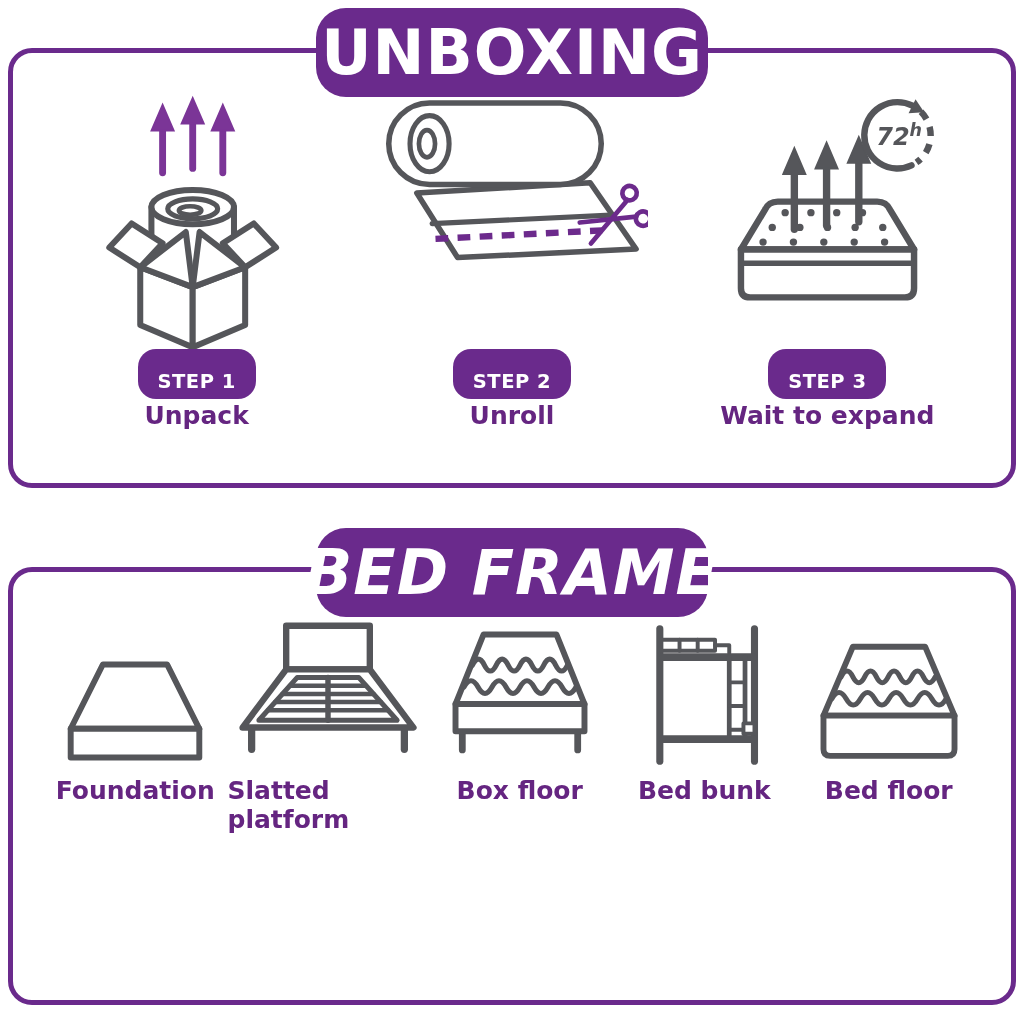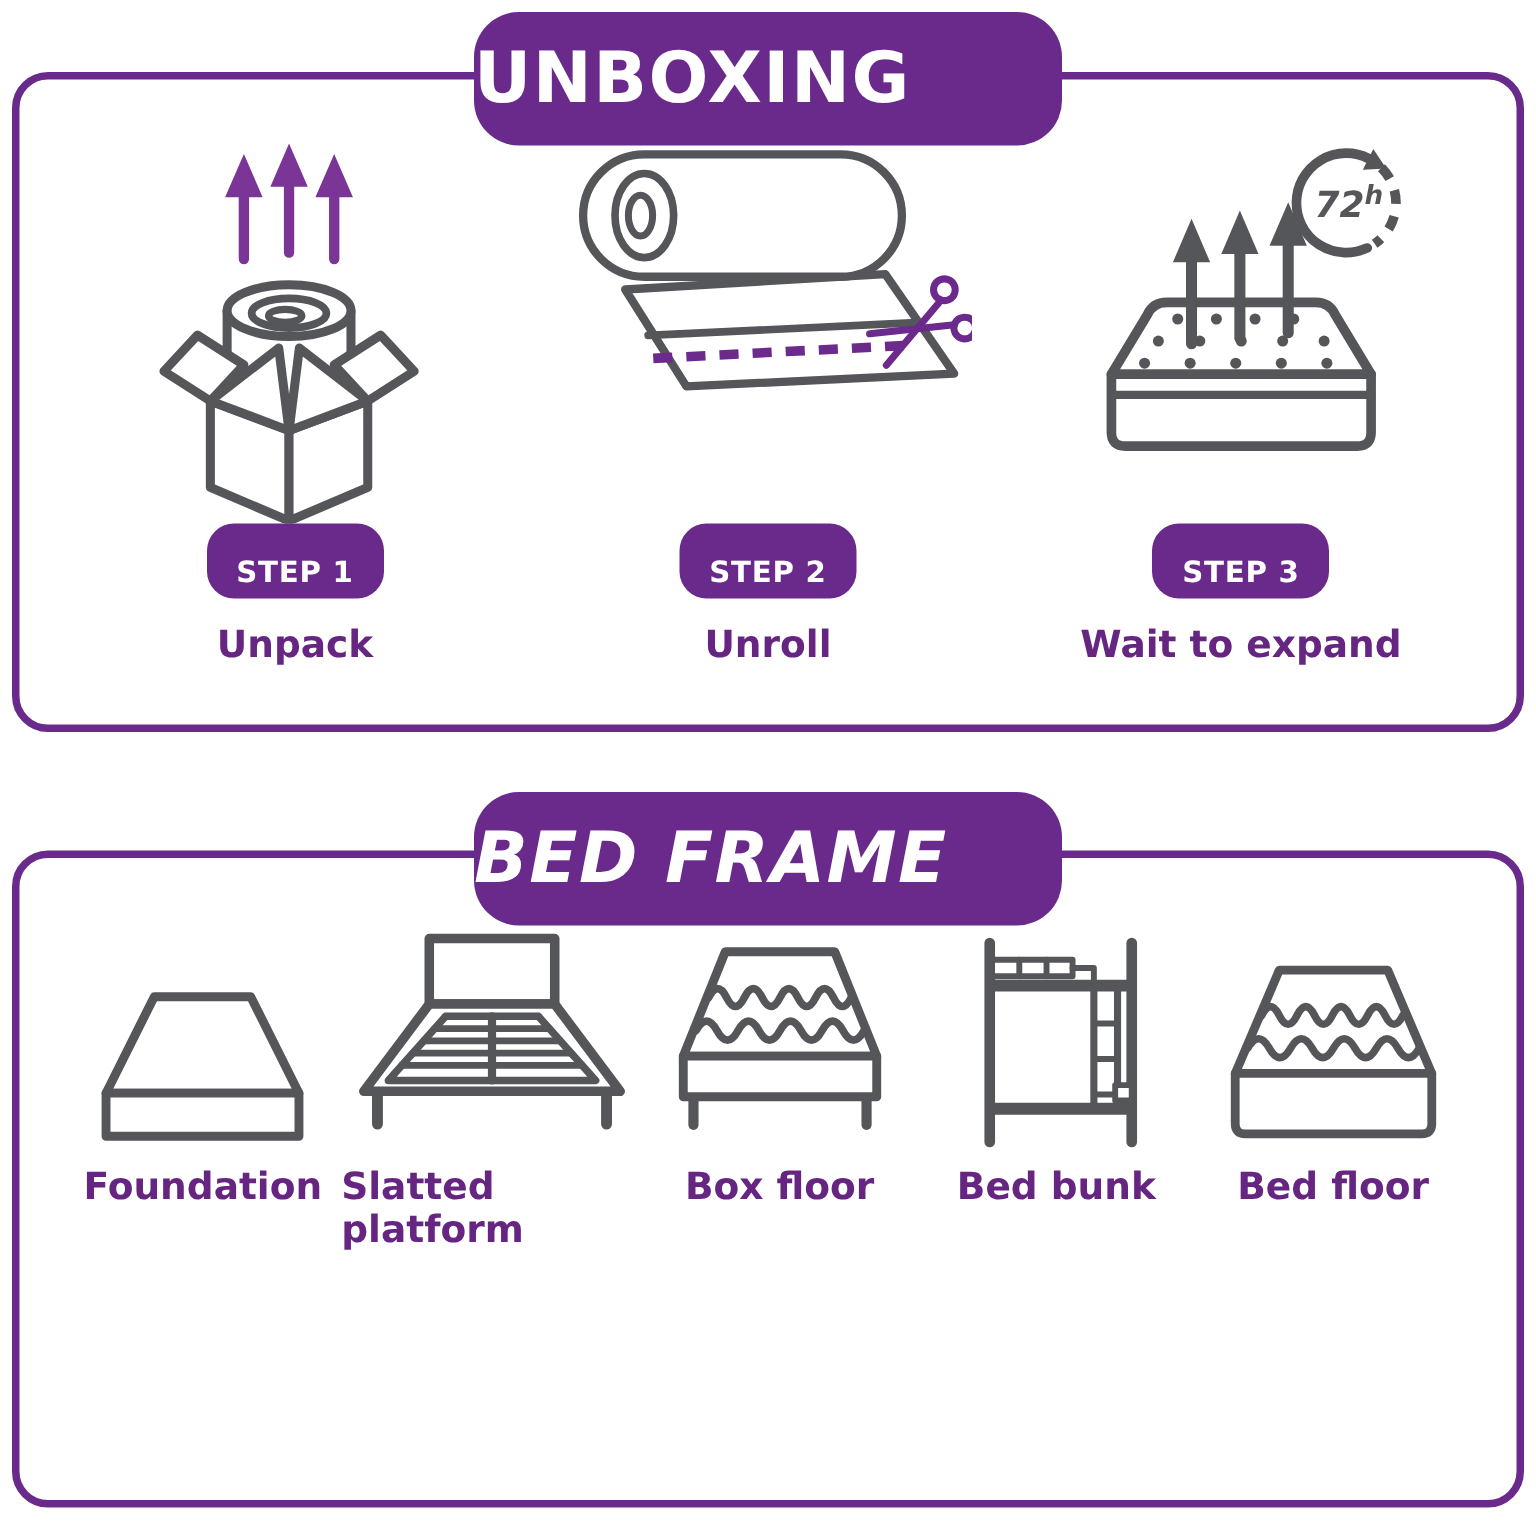--- a/index.html
+++ b/index.html
@@ -18,35 +18,35 @@
   .panel{
     position:absolute;left:8px;width:1008px;
     border:5px solid var(--purple-primary);
     border-radius:24px;background:var(--background);
   }
   #panel-unboxing{top:48px;height:440px;}
   #panel-bedframe{top:567px;height:438px;}
   .pill{
     position:absolute;left:50%;transform:translateX(-50%);
     width:392px;height:89px;background:var(--purple-primary);
-    border-radius:30px;display:flex;align-items:center;justify-content:flex-start;
-    color:#fff;font-size:47px;font-weight:bold;letter-spacing:1px;z-index:2;
+    border-radius:30px;display:flex;align-items:center;justify-content:center;
+    color:#fff;font-size:62px;font-weight:bold;letter-spacing:1px;z-index:2;
     white-space:nowrap;
   }
   #panel-unboxing .pill{top:-45px;}
   #panel-bedframe .pill{top:-44px;font-style:italic;}
   .steps{display:flex;padding:38px 26px 0;}
   .step{flex:1;display:flex;flex-direction:column;align-items:center;}
   .icon-box{height:258px;display:flex;align-items:flex-start;justify-content:center;}
   .badge{
     background:var(--purple-primary);color:#fff;
     border-radius:18px;padding:22px 20px 7px;font-size:19.5px;font-weight:bold;
     letter-spacing:.5px;line-height:1.1;
   }
-  .step-label{margin-top:16px;color:var(--purple-text);font-size:25px;font-weight:bold;}
+  .step-label{margin-top:2px;color:var(--purple-text);font-size:25px;font-weight:bold;}
   .grid{
     display:grid;grid-template-columns:1fr 1fr 1fr 1fr 1fr;
     padding:66px 30px 0;row-gap:18px;
   }
   .cell{display:flex;flex-direction:column;align-items:center;}
   .icon-box2{height:128px;display:flex;align-items:flex-end;justify-content:center;}
   .cell-label{margin-top:10px;color:var(--purple-text);font-size:25px;font-weight:bold;}
 </style>
 </head>
 <body>

